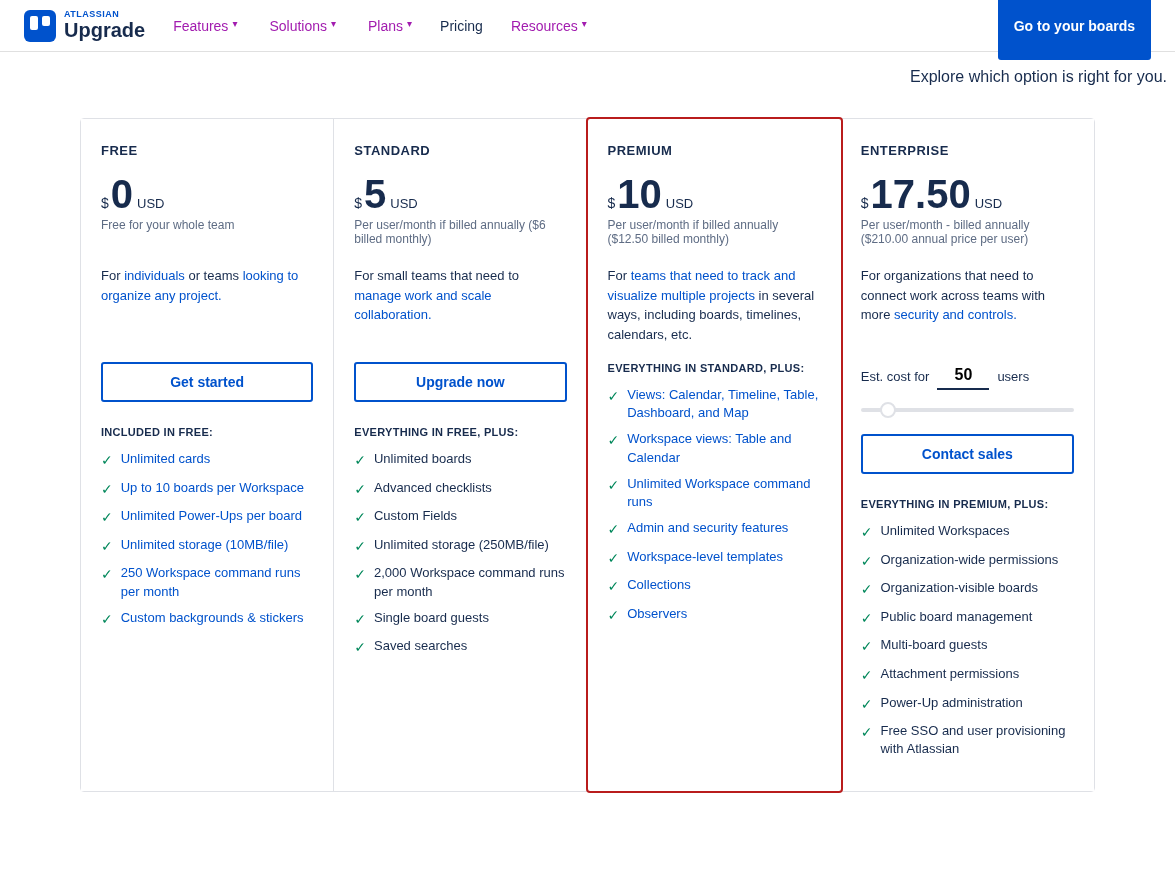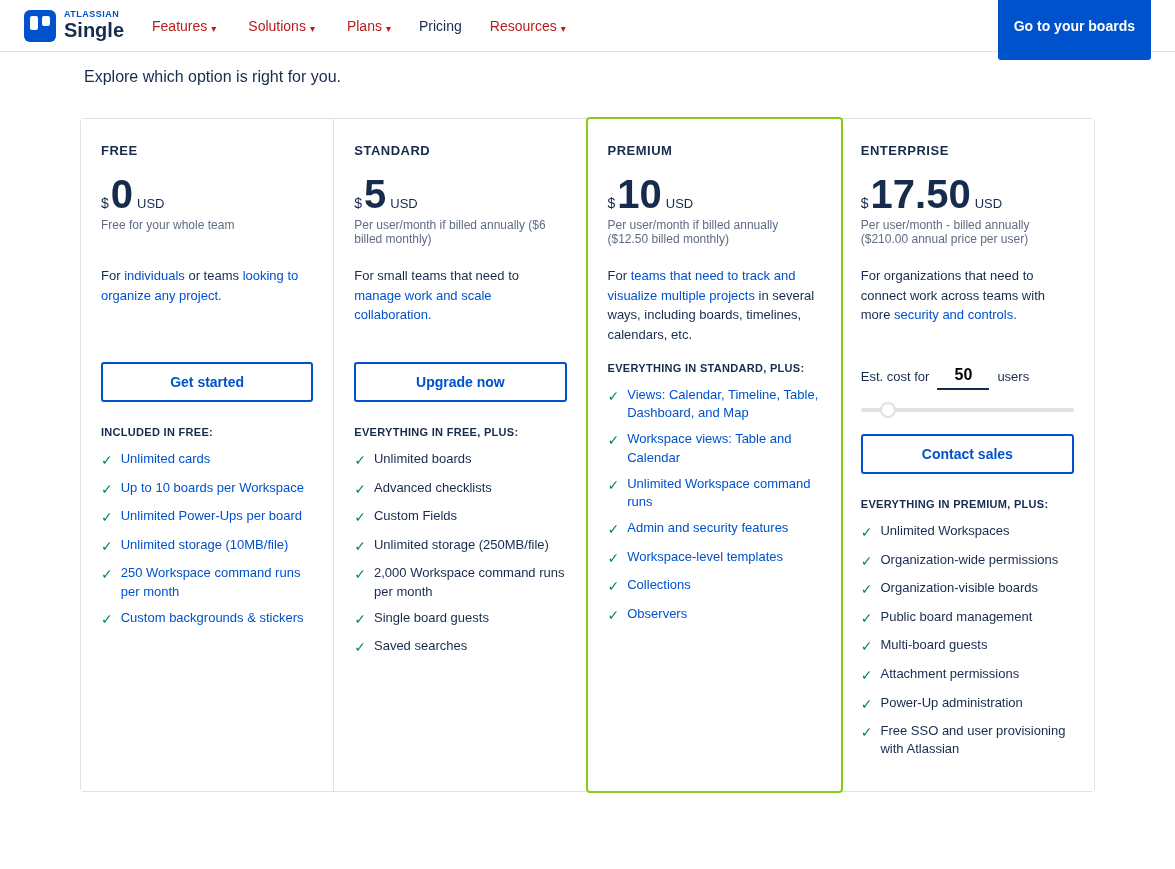--- a/index.html
+++ b/index.html
@@ -9,30 +9,30 @@
     .navbar {
       display: flex; align-items: center; justify-content: space-between;
       padding: 0 24px; height: 52px; background: #fff;
       border-bottom: 1px solid #e0e0e0; position: sticky; top: 0; z-index: 100;
     }
     .navbar-left { display: flex; align-items: center; gap: 24px; }
     .logo { display: flex; align-items: center; gap: 8px; text-decoration: none; }
     .logo-icon { width: 32px; height: 32px; }
     .logo-text { font-size: 20px; font-weight: 700; color: #172b4d; }
     .atlassian-label { font-size: 9px; color: #0052cc; font-weight: 600; letter-spacing: 0.5px; display: block; line-height: 1; }
-    .nav-item { font-size: 14px; color: #b91c1c; cursor: pointer; display: flex; align-items: flex-end; gap: 4px; padding: 0 4px; }
+    .nav-item { font-size: 14px; color: #a21caf; cursor: pointer; display: flex; align-items: flex-start; gap: 4px; padding: 0 4px; }
     .nav-pricing { font-size: 14px; color: #172b4d; cursor: pointer; font-weight: 500; }
     .nav-cta {
       background: #0052cc; color: #fff; padding: 26px 16px;
       border: none; border-radius: 3px; font-size: 14px; font-weight: 600;
       cursor: pointer; white-space: nowrap;
     }
 
     
-    .hero { text-align: left; padding: 16px 36px 32px; margin-left: 48px; }
+    .hero { text-align: right; padding: 16px 8px 32px; }
     .hero-subtitle {
       font-size: 16px; color: #172b4d;
     }
 
     
     .pricing-wrapper { padding: 0 80px 40px; }
     .pricing-grid {
       display: grid;
       grid-template-columns: repeat(4, 1fr);
       gap: 0;
@@ -42,21 +42,21 @@
     }
 
     .plan-card {
       padding: 24px 20px;
       border-right: 1px solid #dfe1e6;
       position: relative;
       background: #fff;
     }
     .plan-card:last-child { border-right: none; }
     .plan-card.premium {
-      border: 2px solid #84cc16;
+      border: 2px solid #b91c1c;
       border-radius: 4px;
       margin: -2px;
       z-index: 10;
       background: #fff;
     }
 
     .plan-name {
       font-size: 13px; font-weight: 700; color: #172b4d;
       letter-spacing: 0.5px; text-transform: uppercase; margin-bottom: 16px;
     }
@@ -122,21 +122,21 @@
 <nav class="navbar">
   <div class="navbar-left">
     <a class="logo" href="#">
       <svg class="logo-icon" viewBox="0 0 32 32" fill="none">
         <rect width="32" height="32" rx="6" fill="#0052CC"></rect>
         <rect x="6" y="6" width="8" height="14" rx="2" fill="white"></rect>
         <rect x="18" y="6" width="8" height="10" rx="2" fill="white"></rect>
       </svg>
       <div>
         <span class="atlassian-label">ATLASSIAN</span>
-        <span class="logo-text">Single</span>
+        <span class="logo-text">Upgrade</span>
       </div>
     </a>
     <span class="nav-item">
       <span>Features</span>
       <span class="chevron">▾</span>
     </span>
     <span class="nav-item">
       <span>Solutions</span>
       <span class="chevron">▾</span>
     </span>

